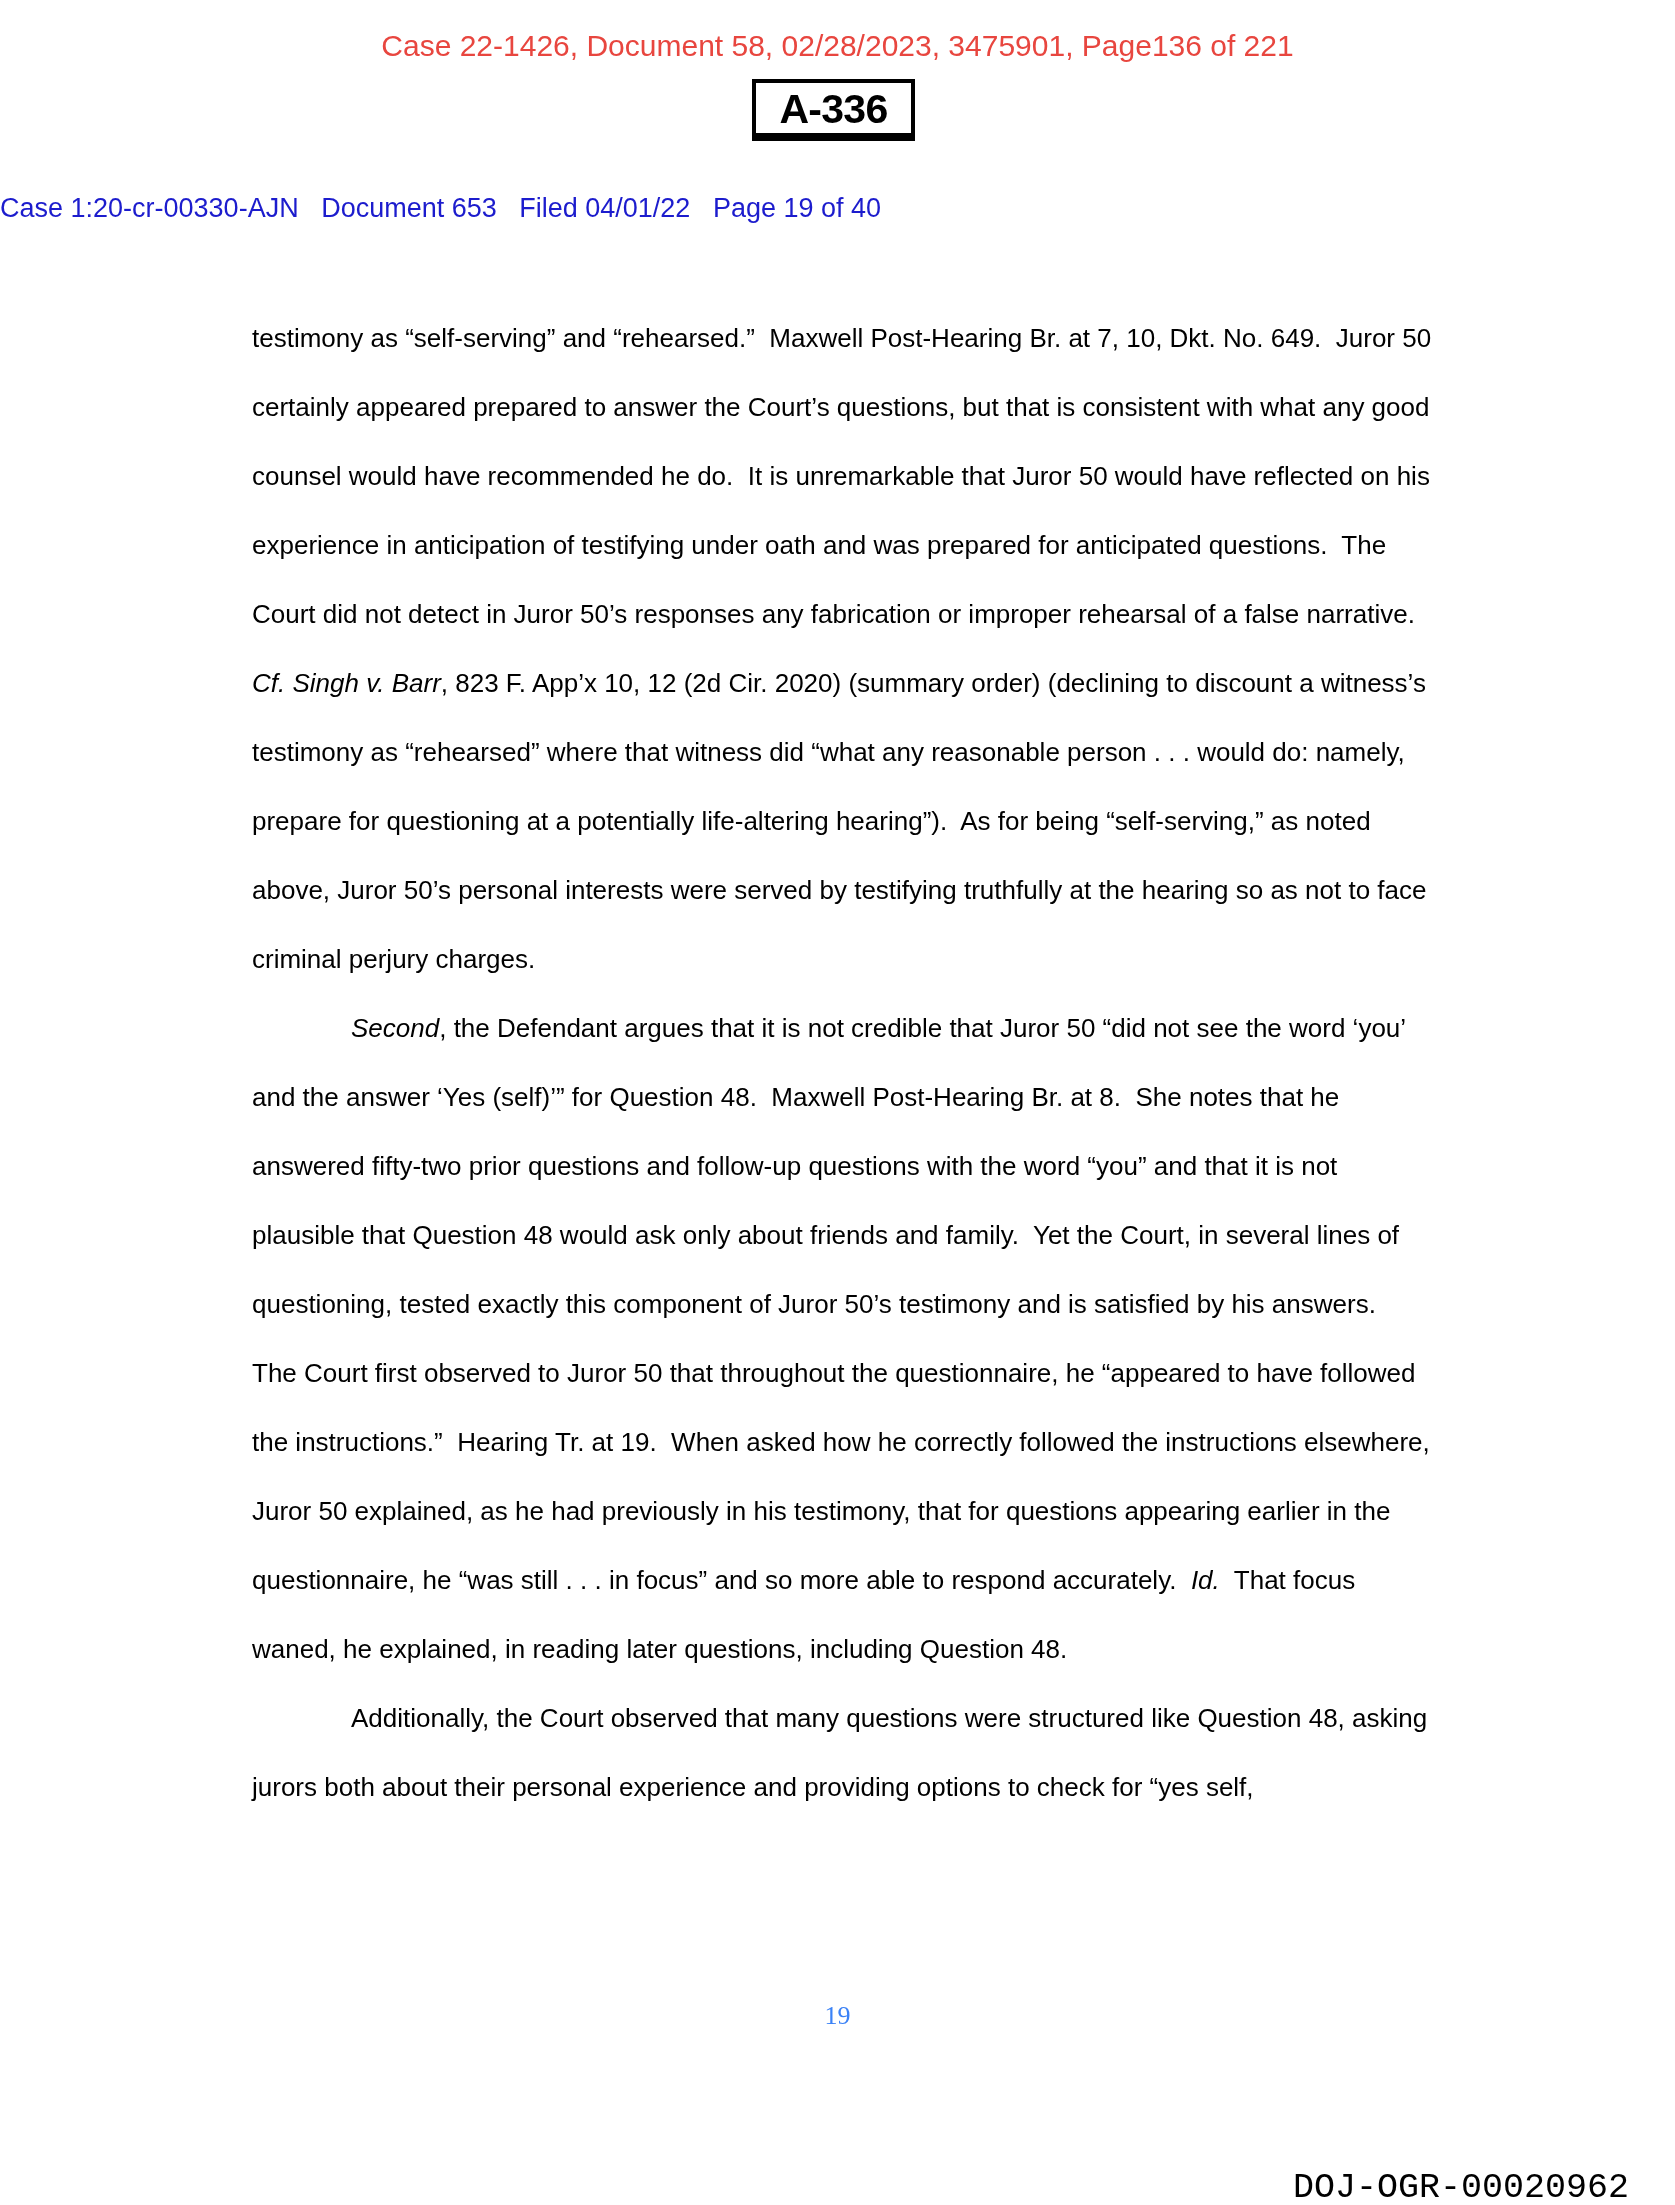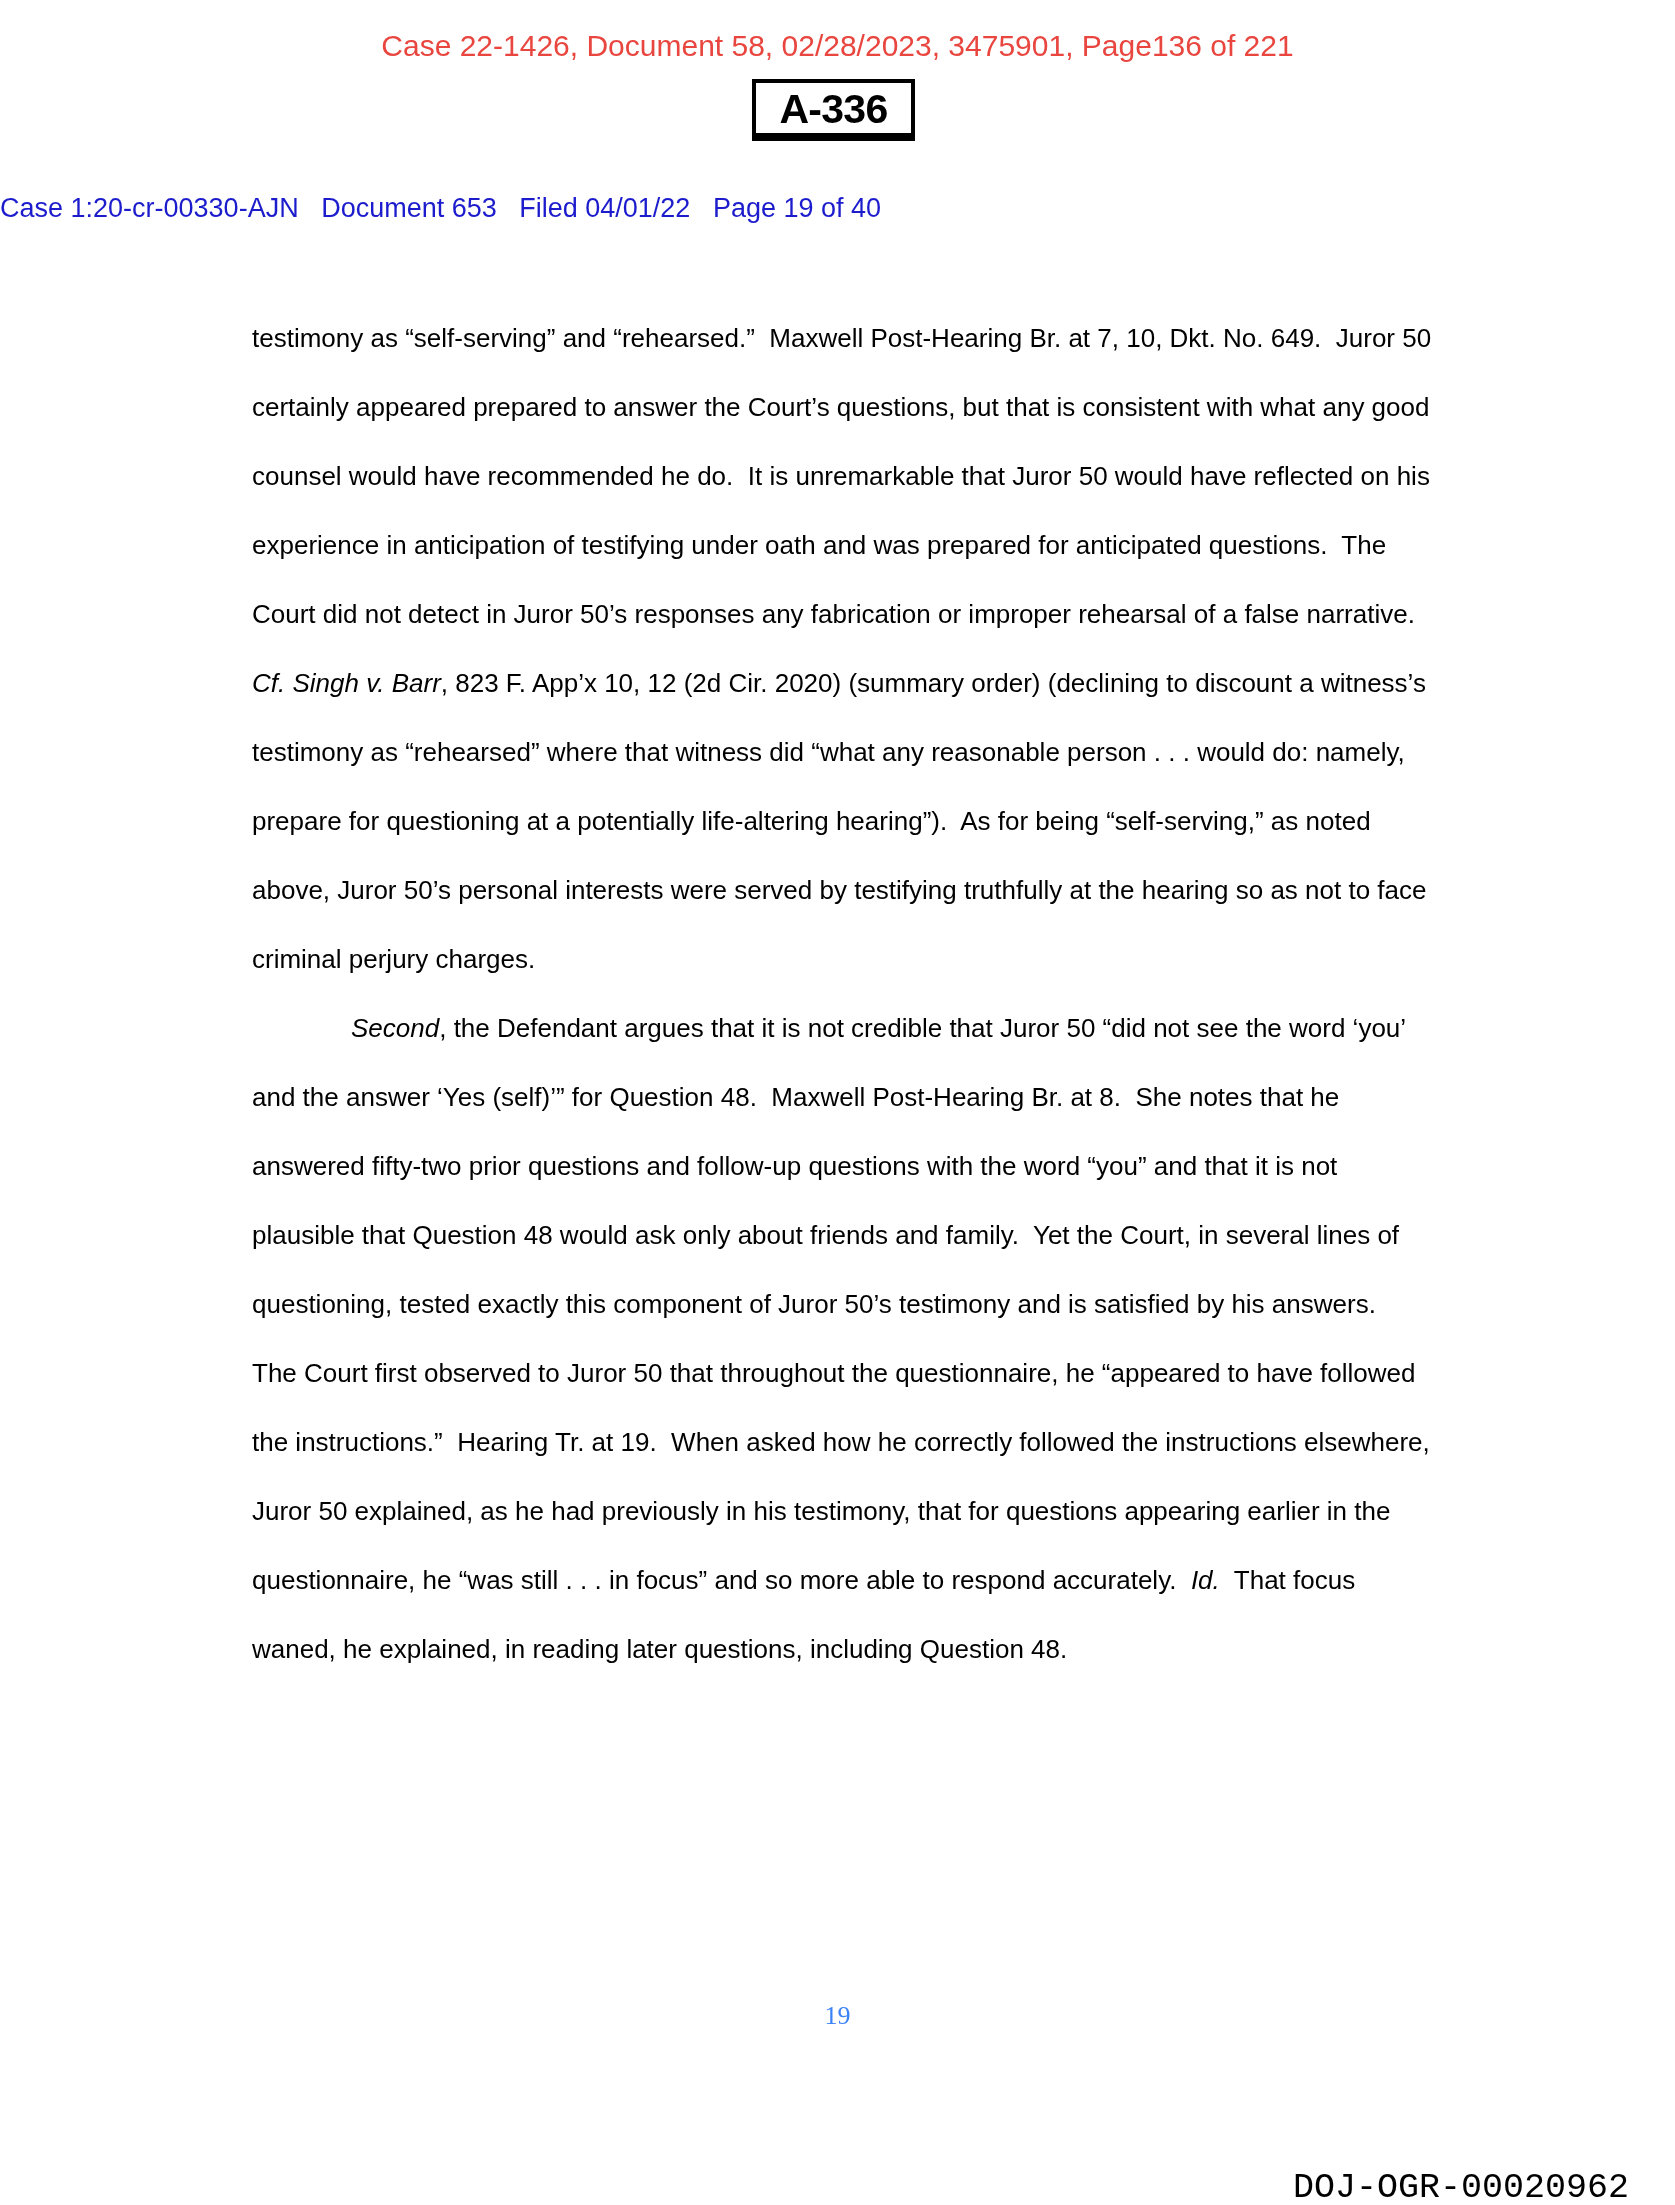--- a/index.html
+++ b/index.html
@@ -111,20 +111,21 @@
 
   <div class="alabel-box">
     <span>A-336</span>
   </div>
 
   <div class="ecf" style="color: rgb(28, 28, 205);">Case 1:20-cr-00330-AJN   Document 653   Filed 04/01/22   Page 19 of 40</div>
 
   <div class="body-text">
       <p class=""><span>testimony as “self-serving” and “rehearsed.”  Maxwell Post-Hearing Br. at 7, 10, Dkt. No. 649.  Juror 50 certainly appeared prepared to answer the Court’s questions, but that is consistent with what any good counsel would have recommended he do.  It is unremarkable that Juror 50 would have reflected on his experience in anticipation of testifying under oath and was prepared for anticipated questions.  The Court did not detect in Juror 50’s responses any fabrication or improper rehearsal of a false narrative.  </span><em>Cf. Singh v. Barr</em><span>, 823 F. App’x 10, 12 (2d Cir. 2020) (summary order) (declining to discount a witness’s testimony as “rehearsed” where that witness did “what any reasonable person . . . would do: namely, prepare for questioning at a potentially life-altering hearing”).  As for being “self-serving,” as noted above, Juror 50’s personal interests were served by testifying truthfully at the hearing so as not to face criminal perjury charges.</span></p>
       <p class="indent"><em>Second</em><span>, the Defendant argues that it is not credible that Juror 50 “did not see the word ‘you’ and the answer ‘Yes (self)’” for Question 48.  Maxwell Post-Hearing Br. at 8.  She notes that he answered fifty-two prior questions and follow-up questions with the word “you” and that it is not plausible that Question 48 would ask only about friends and family.  Yet the Court, in several lines of questioning, tested exactly this component of Juror 50’s testimony and is satisfied by his answers.  The Court first observed to Juror 50 that throughout the questionnaire, he “appeared to have followed the instructions.”  Hearing Tr. at 19.  When asked how he correctly followed the instructions elsewhere, Juror 50 explained, as he had previously in his testimony, that for questions appearing earlier in the questionnaire, he “was still . . . in focus” and so more able to respond accurately.  </span><em>Id.</em><span>  That focus waned, he explained, in reading later questions, including Question 48.</span></p>
+      <p class="indent"><span>Additionally, the Court observed that many questions were structured like Question 48, asking jurors both about their personal experience and providing options to check for “yes self,</span></p>
     </div>
 
   <div class="page-number">19</div>
 
   <div class="bates">DOJ-OGR-00020962</div>
 
 </div>
 
 
 </body></html>

